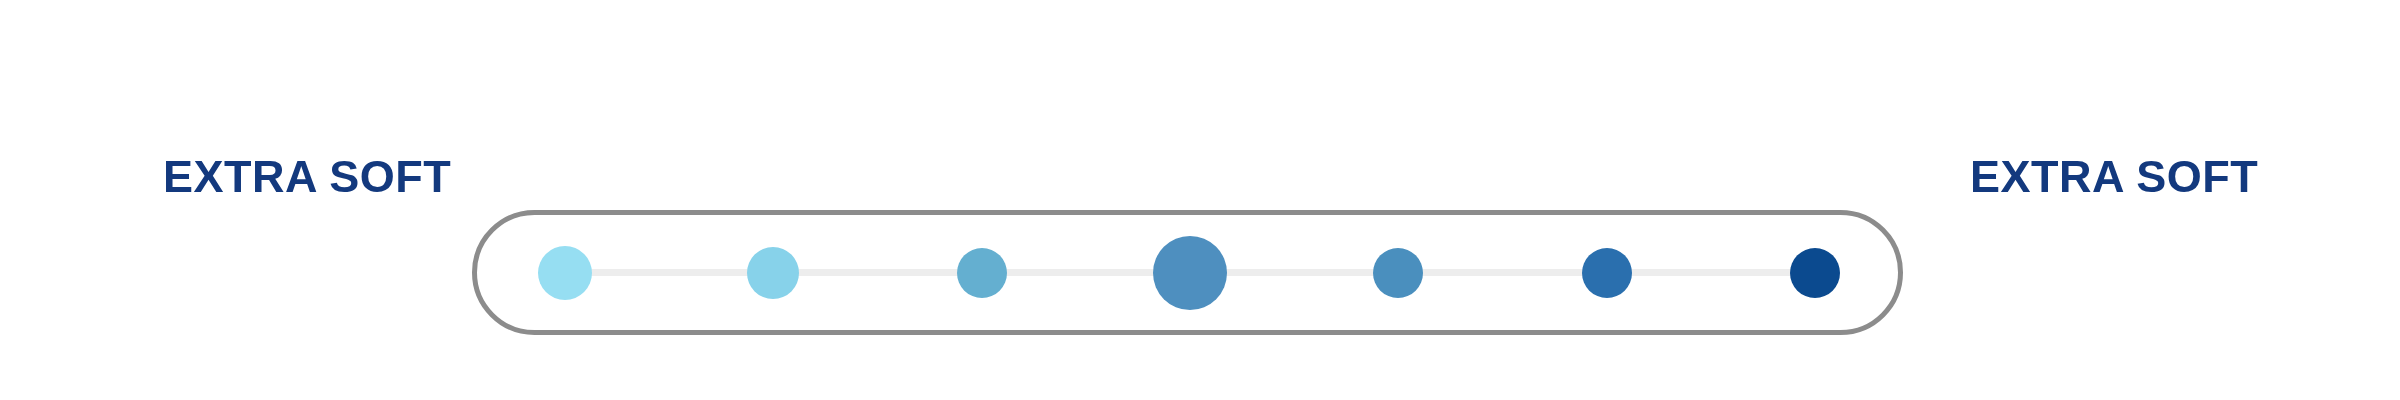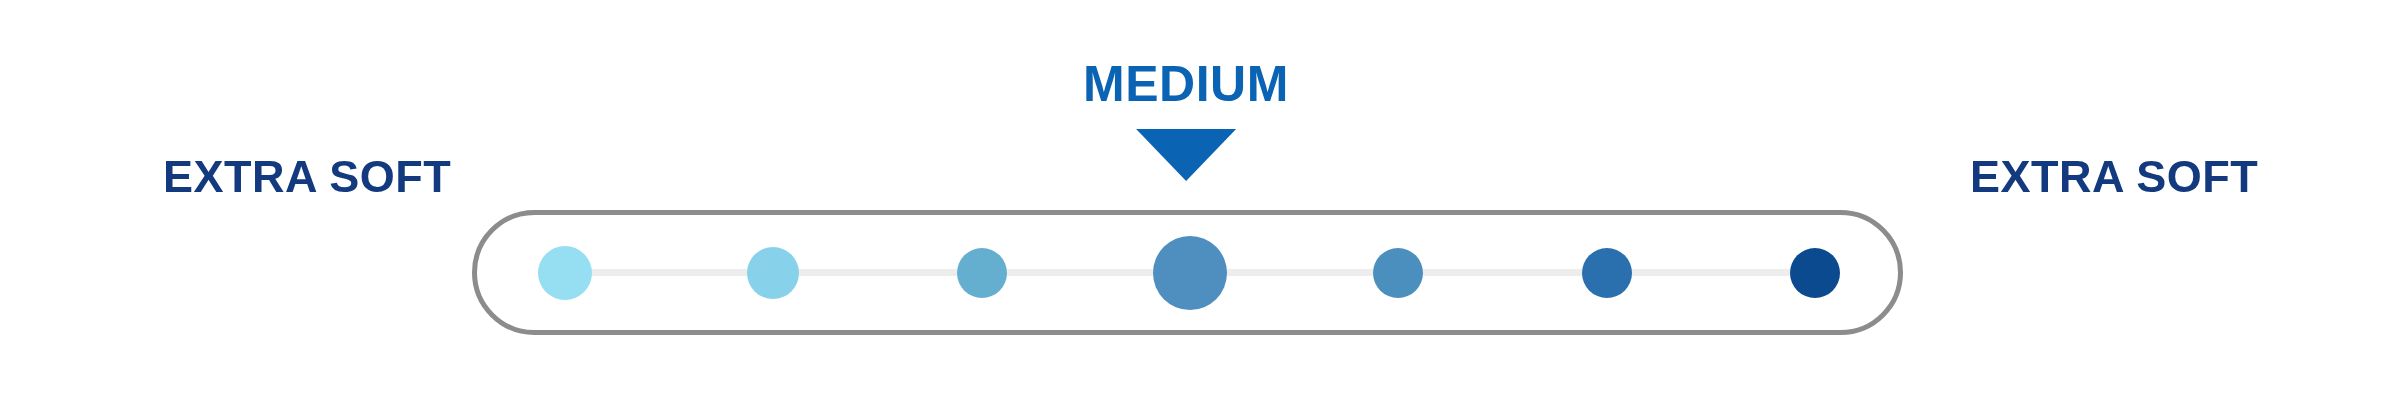--- a/index.html
+++ b/index.html
@@ -108,24 +108,20 @@
     transform: translate(-50%, -50%);
   }
 </style>
 </head>
 <body>
 
 <div class="firmness-widget" style="background: rgb(255, 255, 255);">
 
   <div class="end-label left" style="color: rgb(19, 57, 126);">EXTRA SOFT</div>
 
-  <div class="callout">
-    <div class="callout-label" style="color: rgb(11, 99, 180);">MEDIUM</div>
-    <div class="callout-arrow" style="border-top-color: rgb(11, 99, 180);"></div>
-  </div>
 
   <div class="scale-pill" style="border-color: rgb(140, 140, 140);">
     <div class="track-inner">
       <div class="track-line" style="background: rgb(237, 237, 237);"></div>
       <div id="dots-layer">
           <div class="dot" style="left: 88px; width: 54px; height: 54px; background: rgb(150, 222, 242);"></div>
           <div class="dot" style="left: 296px; width: 52px; height: 52px; background: rgb(135, 210, 234);"></div>
           <div class="dot" style="left: 505px; width: 50px; height: 50px; background: rgb(100, 175, 208);"></div>
           <div class="dot" style="left: 713px; width: 74px; height: 74px; background: rgb(78, 143, 191);"></div>
           <div class="dot" style="left: 921px; width: 50px; height: 50px; background: rgb(74, 143, 190);"></div>

